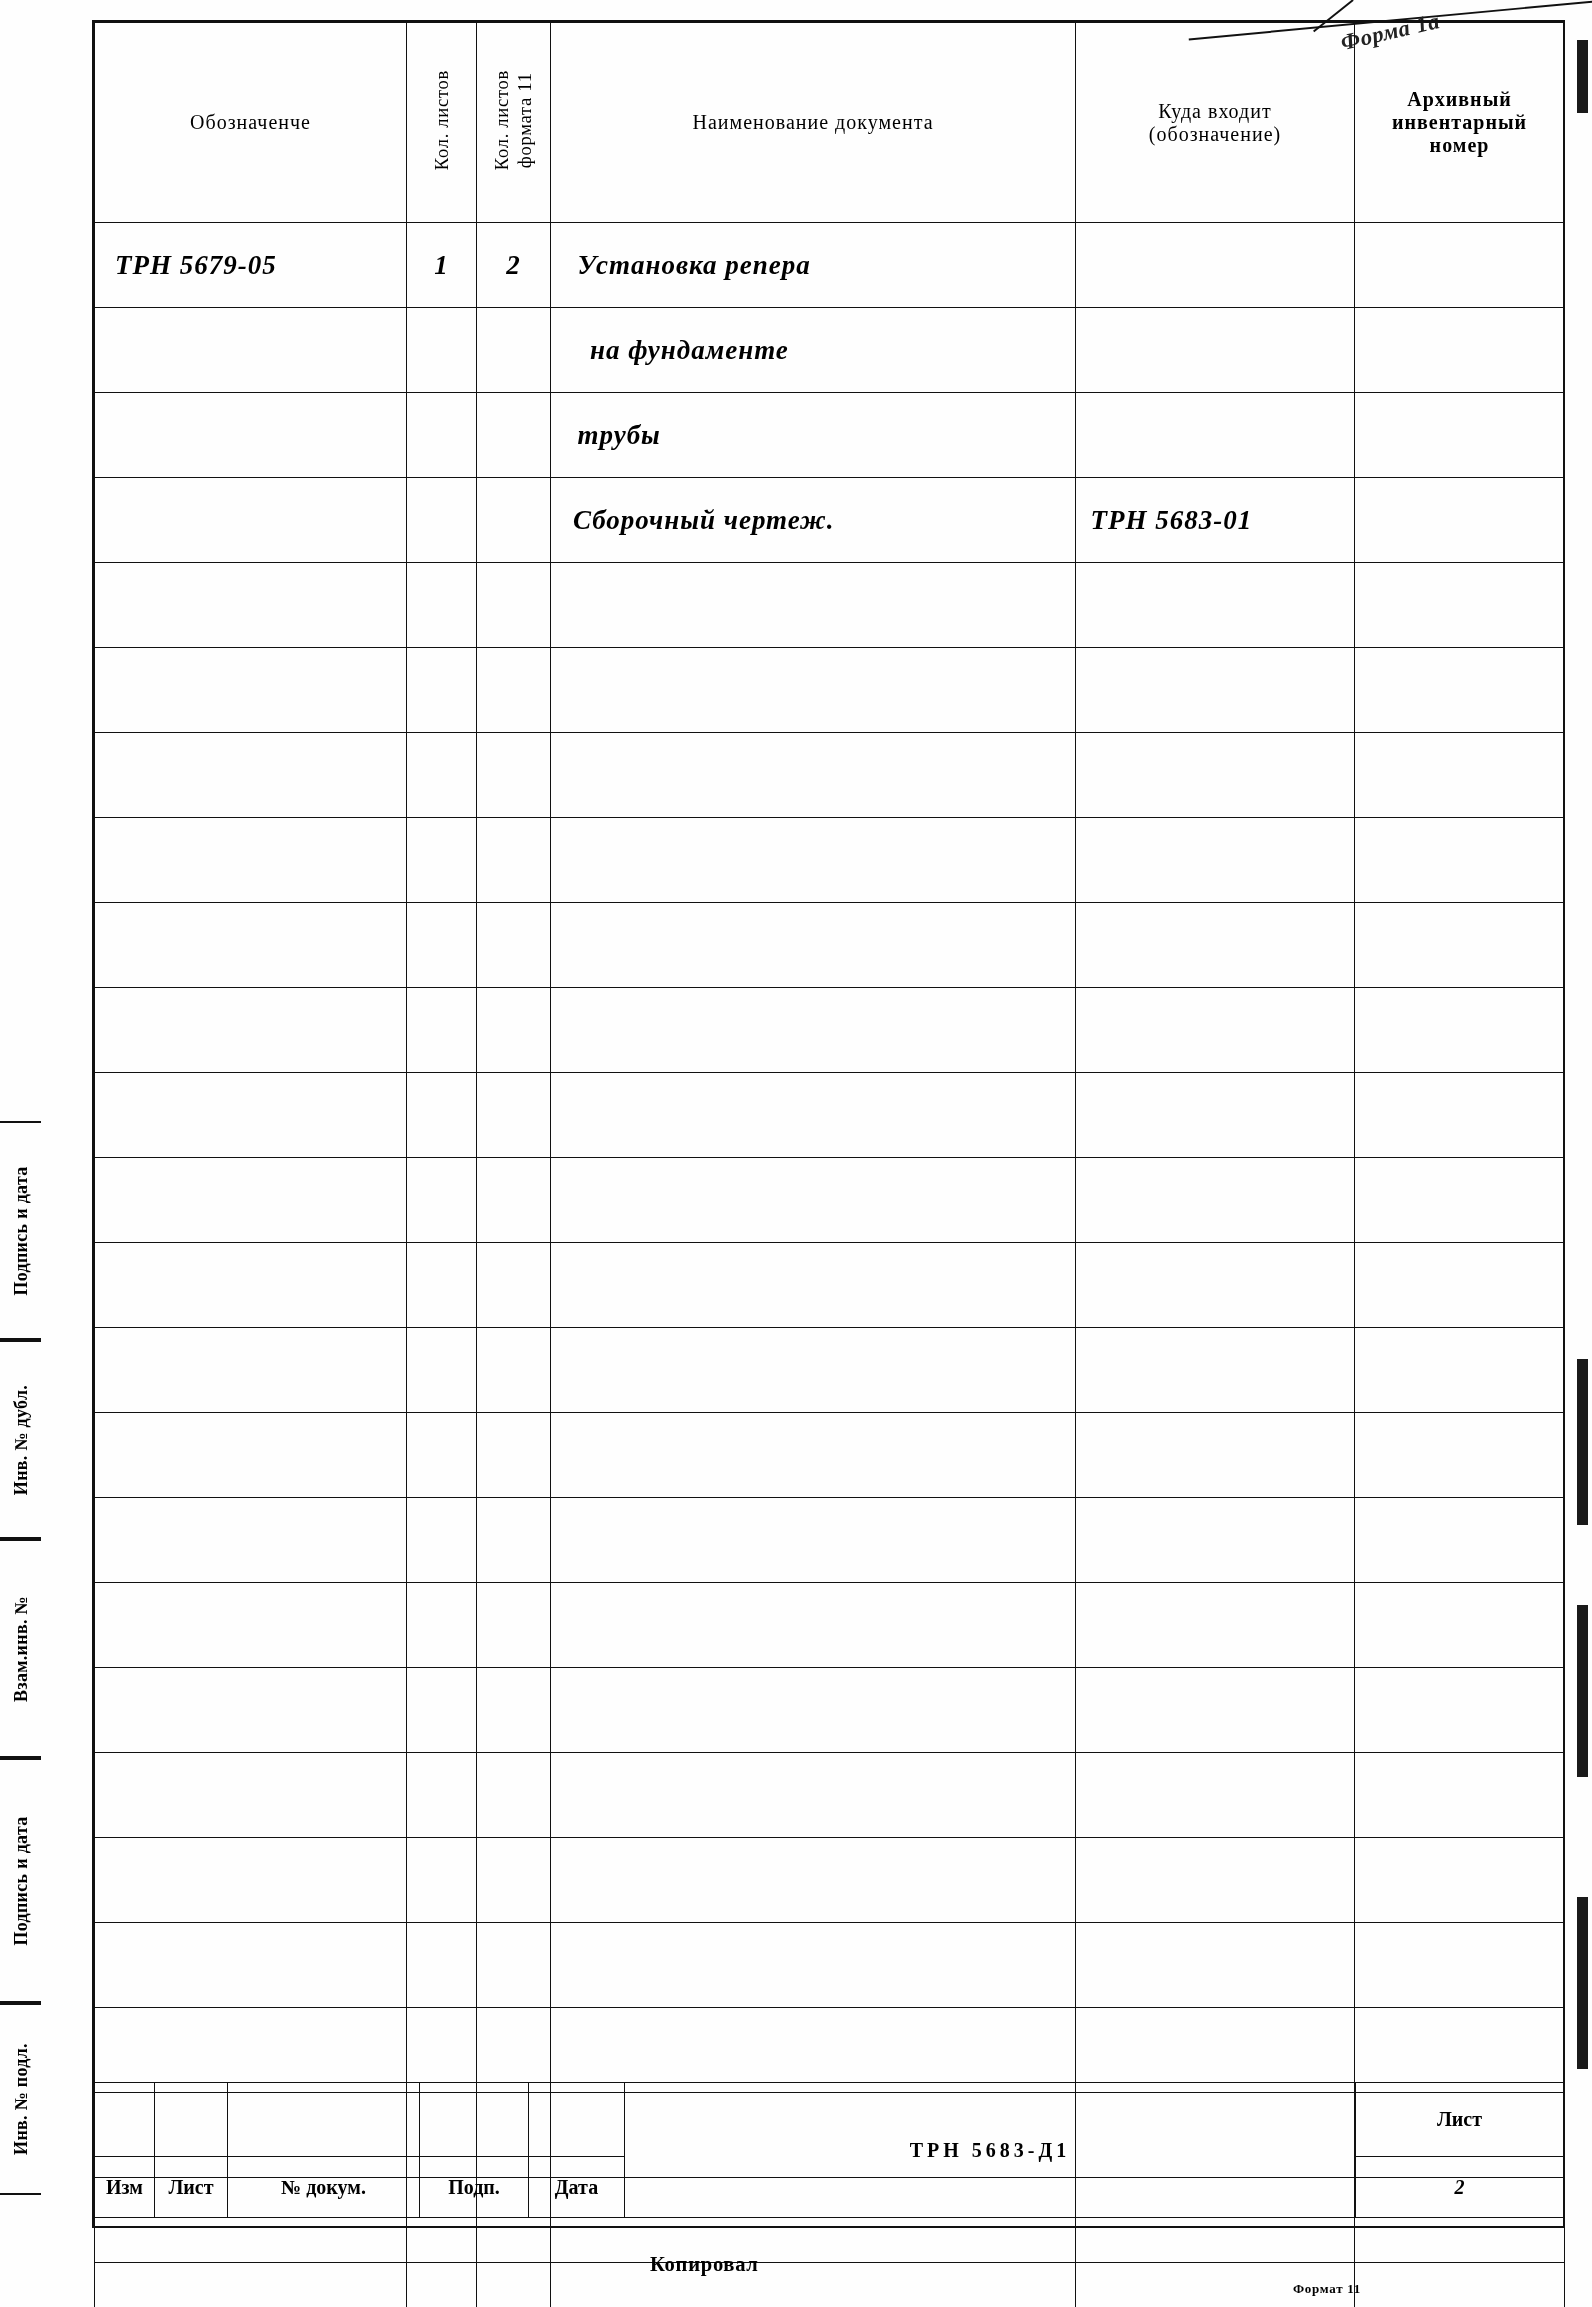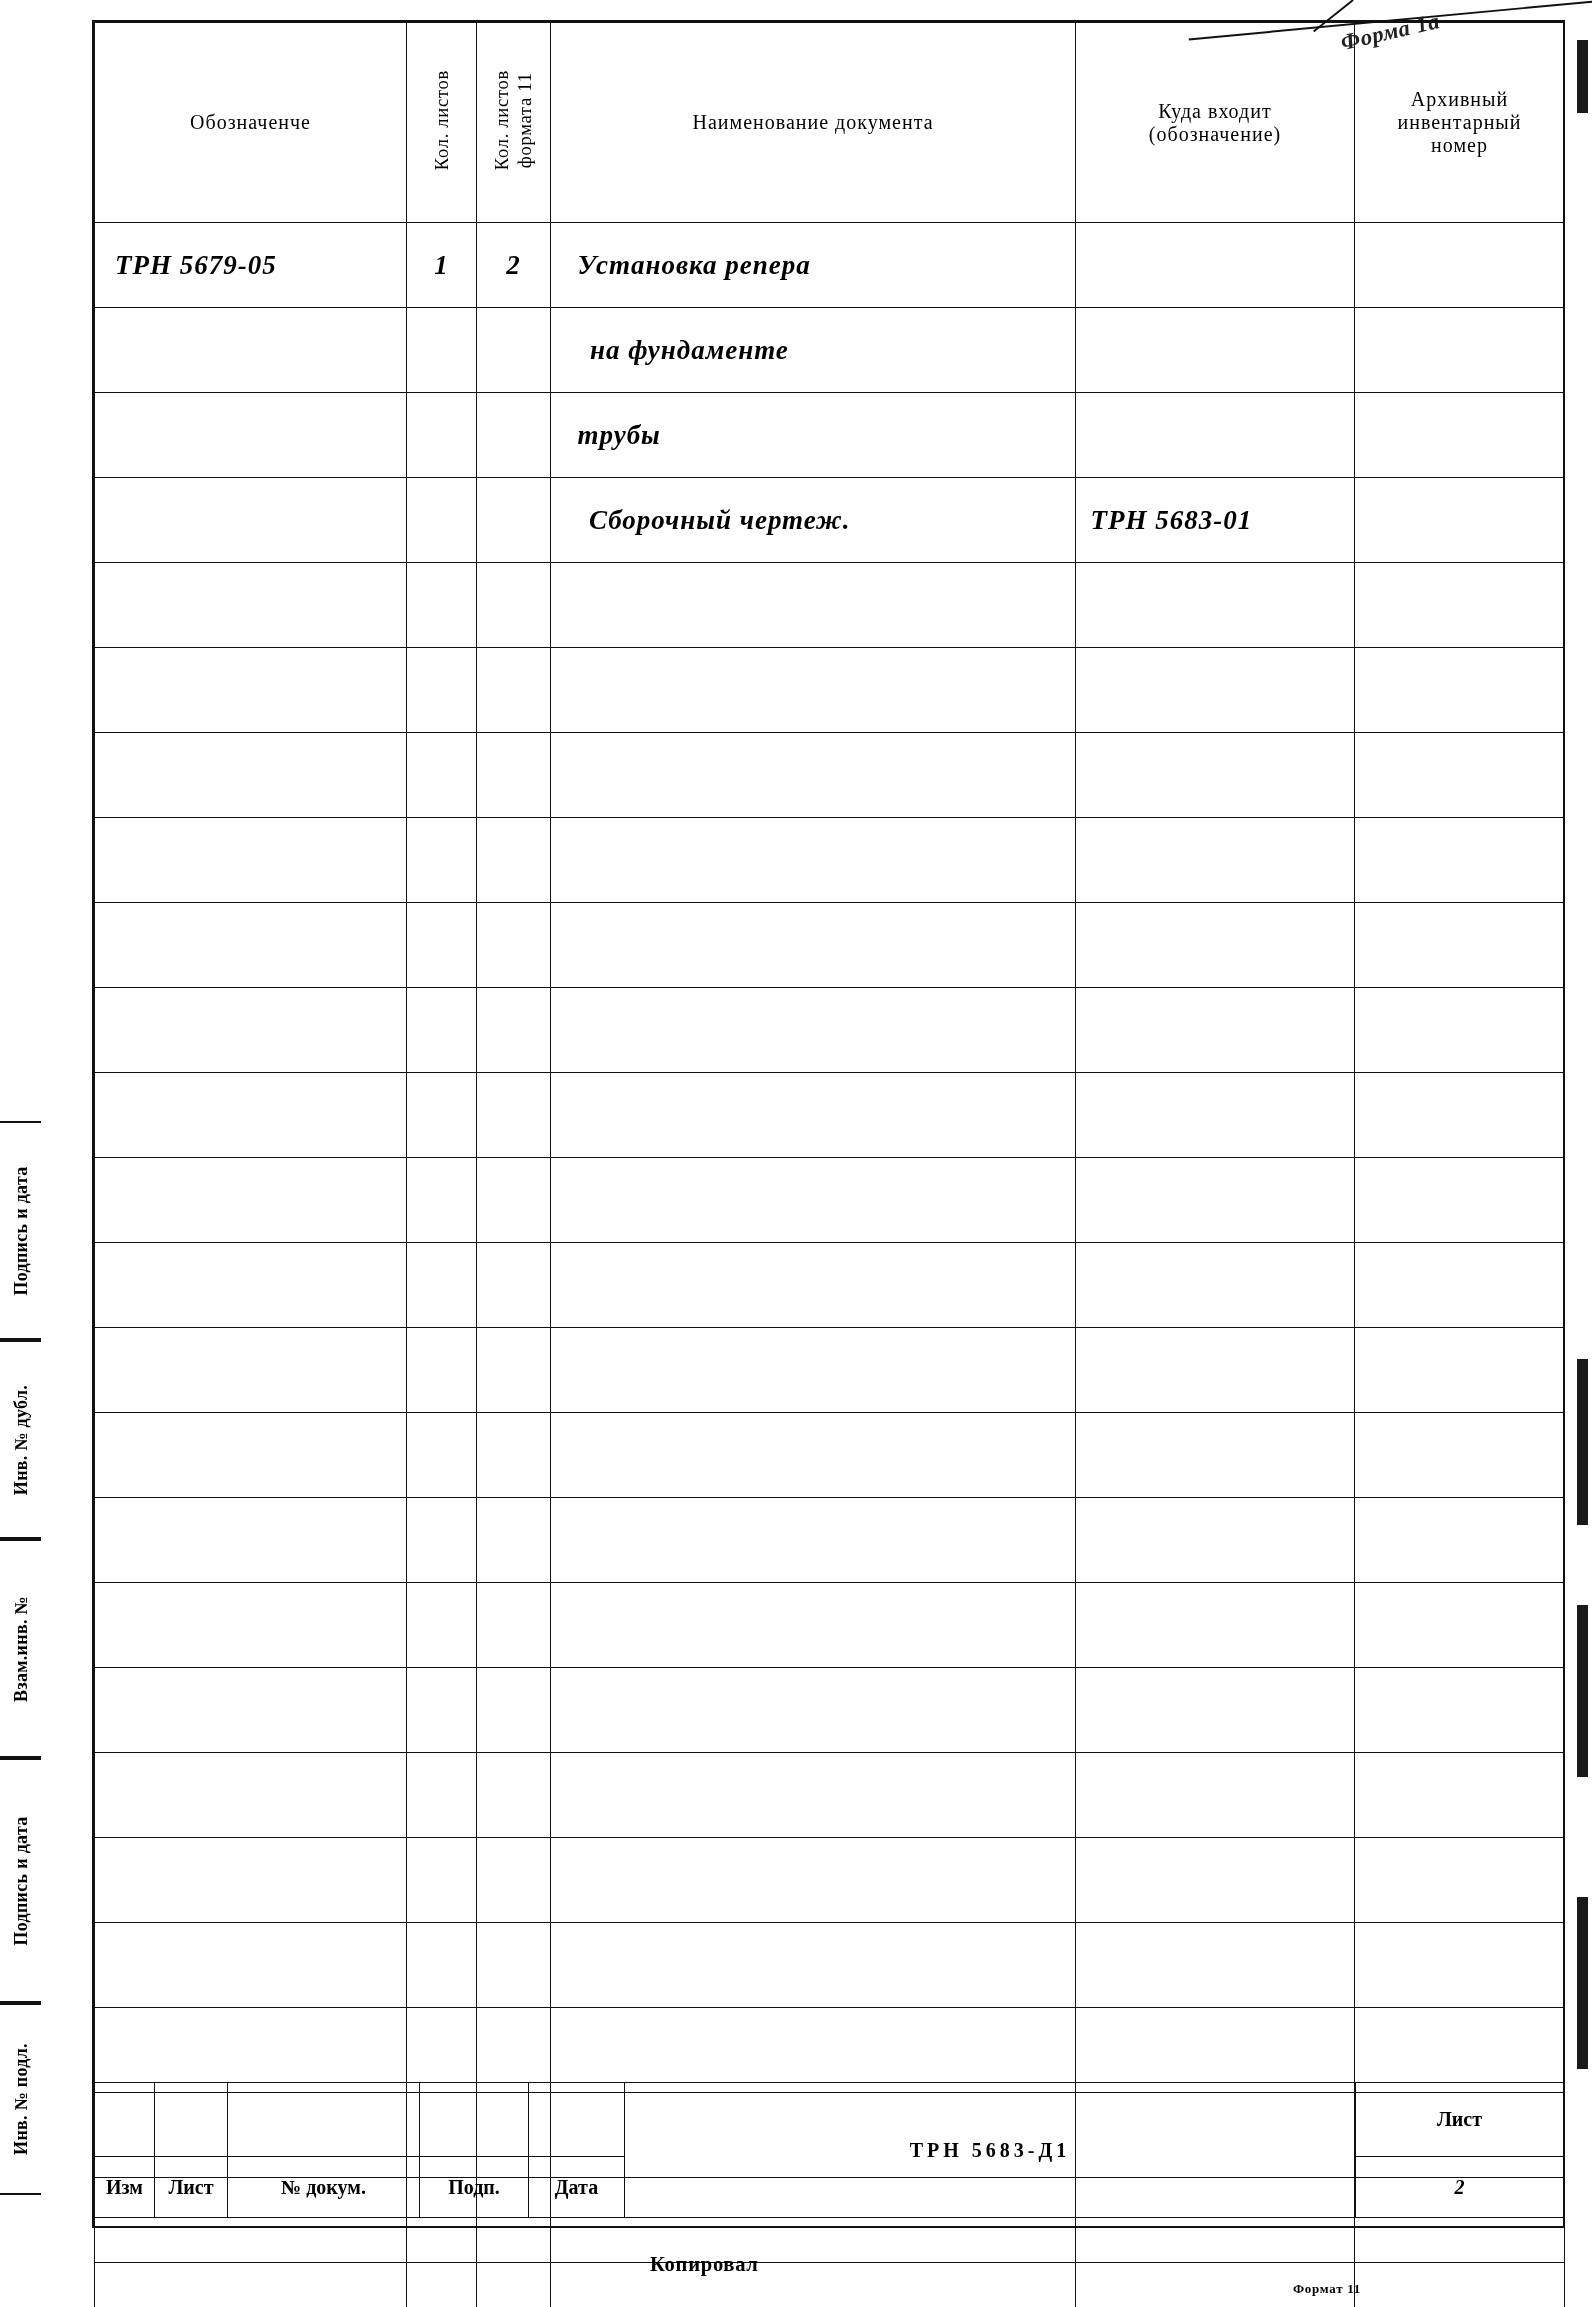--- a/index.html
+++ b/index.html
@@ -251,21 +251,21 @@
 формата 11</span>
       </th>
       <th class="hdr">
         <span>Наименование документа</span>
       </th>
       <th class="hdr">
         <span style="white-space:pre-line;">Куда входит
 (обозначение)</span>
       </th>
       <th class="hdr">
-        <span style="white-space:pre-line;font-weight:normal;">Архивный
+        <span style="white-space:pre-line;font-weight:bold;">Архивный
 инвентарный
 номер</span>
       </th>
     </tr>
   </thead>
   <tbody>
 
   <tr class="row">
         <td class="hand l">ТРН 5679-05</td>
         <td class="hand">1</td>
@@ -287,21 +287,21 @@
         <td class="hand"></td>
         <td class="hand"></td>
         <td class="hand l" style="padding-left: 26.5px;">трубы</td>
         <td class="hand l" style="padding-left: 14.6px;"></td>
         <td class="hand"></td>
       </tr>
       <tr class="row">
         <td class="hand l"></td>
         <td class="hand"></td>
         <td class="hand"></td>
-        <td class="hand l" style="padding-left: 38px;">Сборочный чертеж.</td>
+        <td class="hand l" style="padding-left: 22px;">Сборочный чертеж.</td>
         <td class="hand l" style="padding-left: 14.6px;">ТРН 5683-01</td>
         <td class="hand"></td>
       </tr>
       <tr class="row">
         <td class="hand l"></td>
         <td class="hand"></td>
         <td class="hand"></td>
         <td class="hand l" style="padding-left: 26.5px;"></td>
         <td class="hand l" style="padding-left: 14.6px;"></td>
         <td class="hand"></td>

